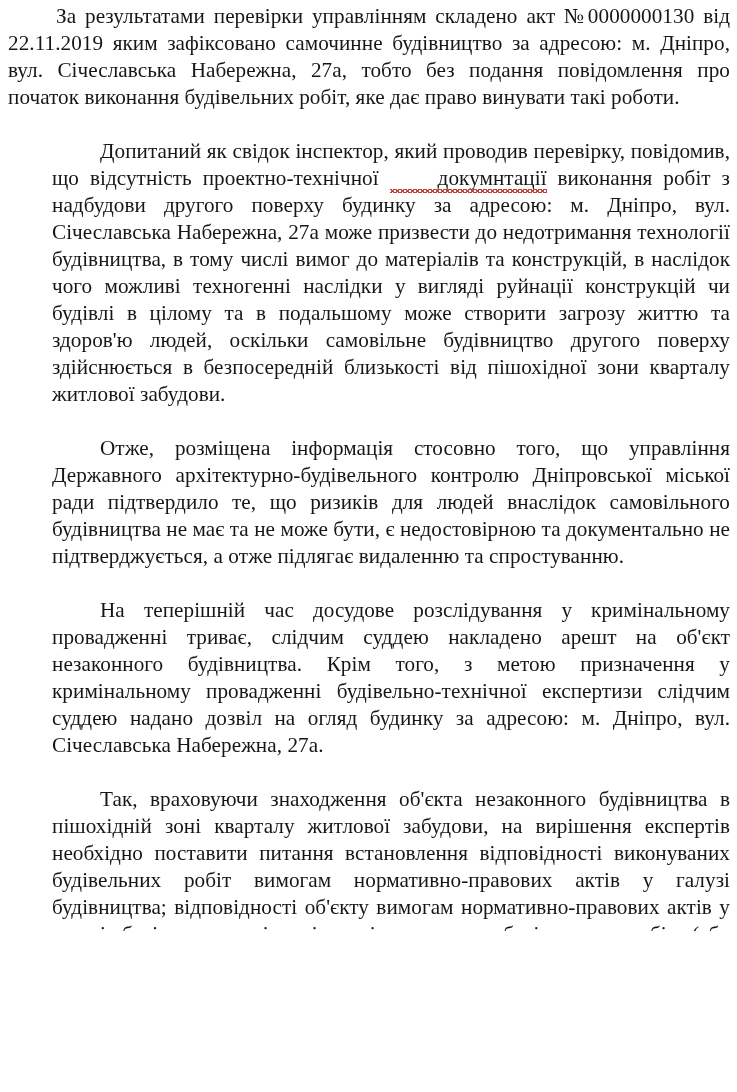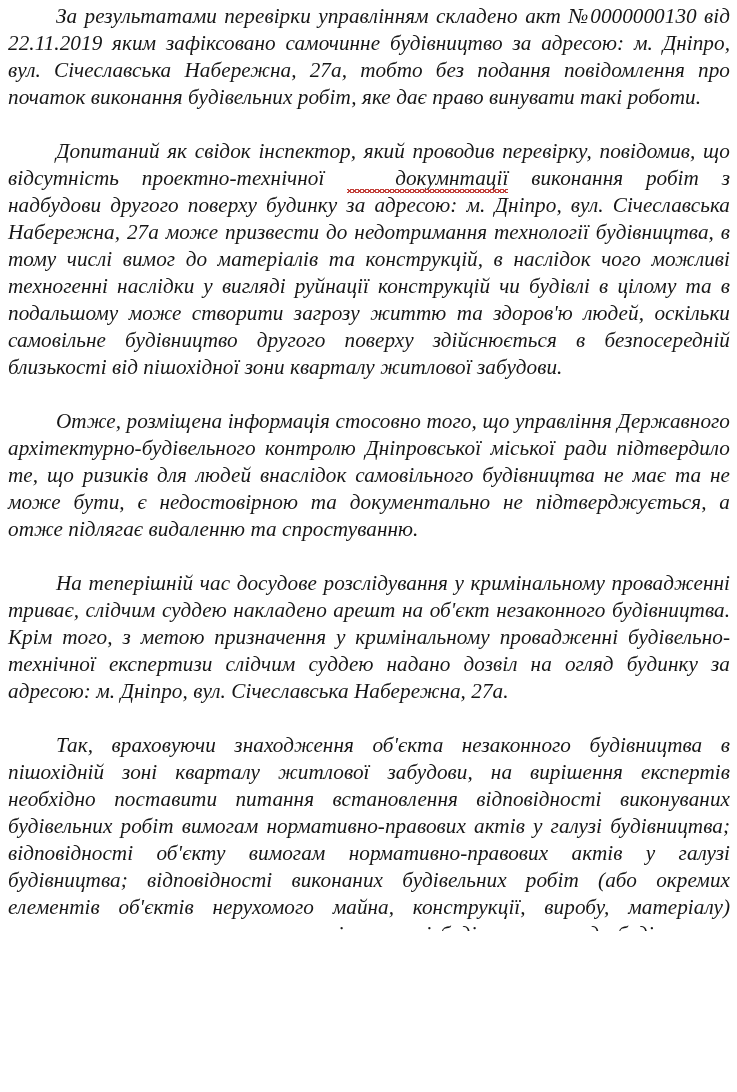--- a/index.html
+++ b/index.html
@@ -14,39 +14,39 @@
     font-family: "Liberation Serif", "DejaVu Serif", serif;
   }
   .page {
     position: relative;
     width: 737px;
     height: 931px;
     background: #ffffff;
     box-sizing: border-box;
     padding: 0px 7px 0px 8px;
     overflow: hidden;
-    font-style: italic;
   }
   .doc-body {
     padding-top: 3px;
   }
   p.para {
     margin: 0;
     padding: 0;
     font-size: 21.2px;
     line-height: 27px;
     text-align: justify;
     text-indent: 48px;
     color: #161616;
     letter-spacing: 0.05px;
     word-spacing: 0px;
     -webkit-font-smoothing: antialiased;
   }
   p.para + p.para {
     margin-top: 27px;
+    margin-left: 44px;
   }
   p.para.extra-gap {
     margin-top: 56px;
   }
   
   .misspelled {
     text-decoration: none;
     position: relative;
     display: inline-block;
   }

